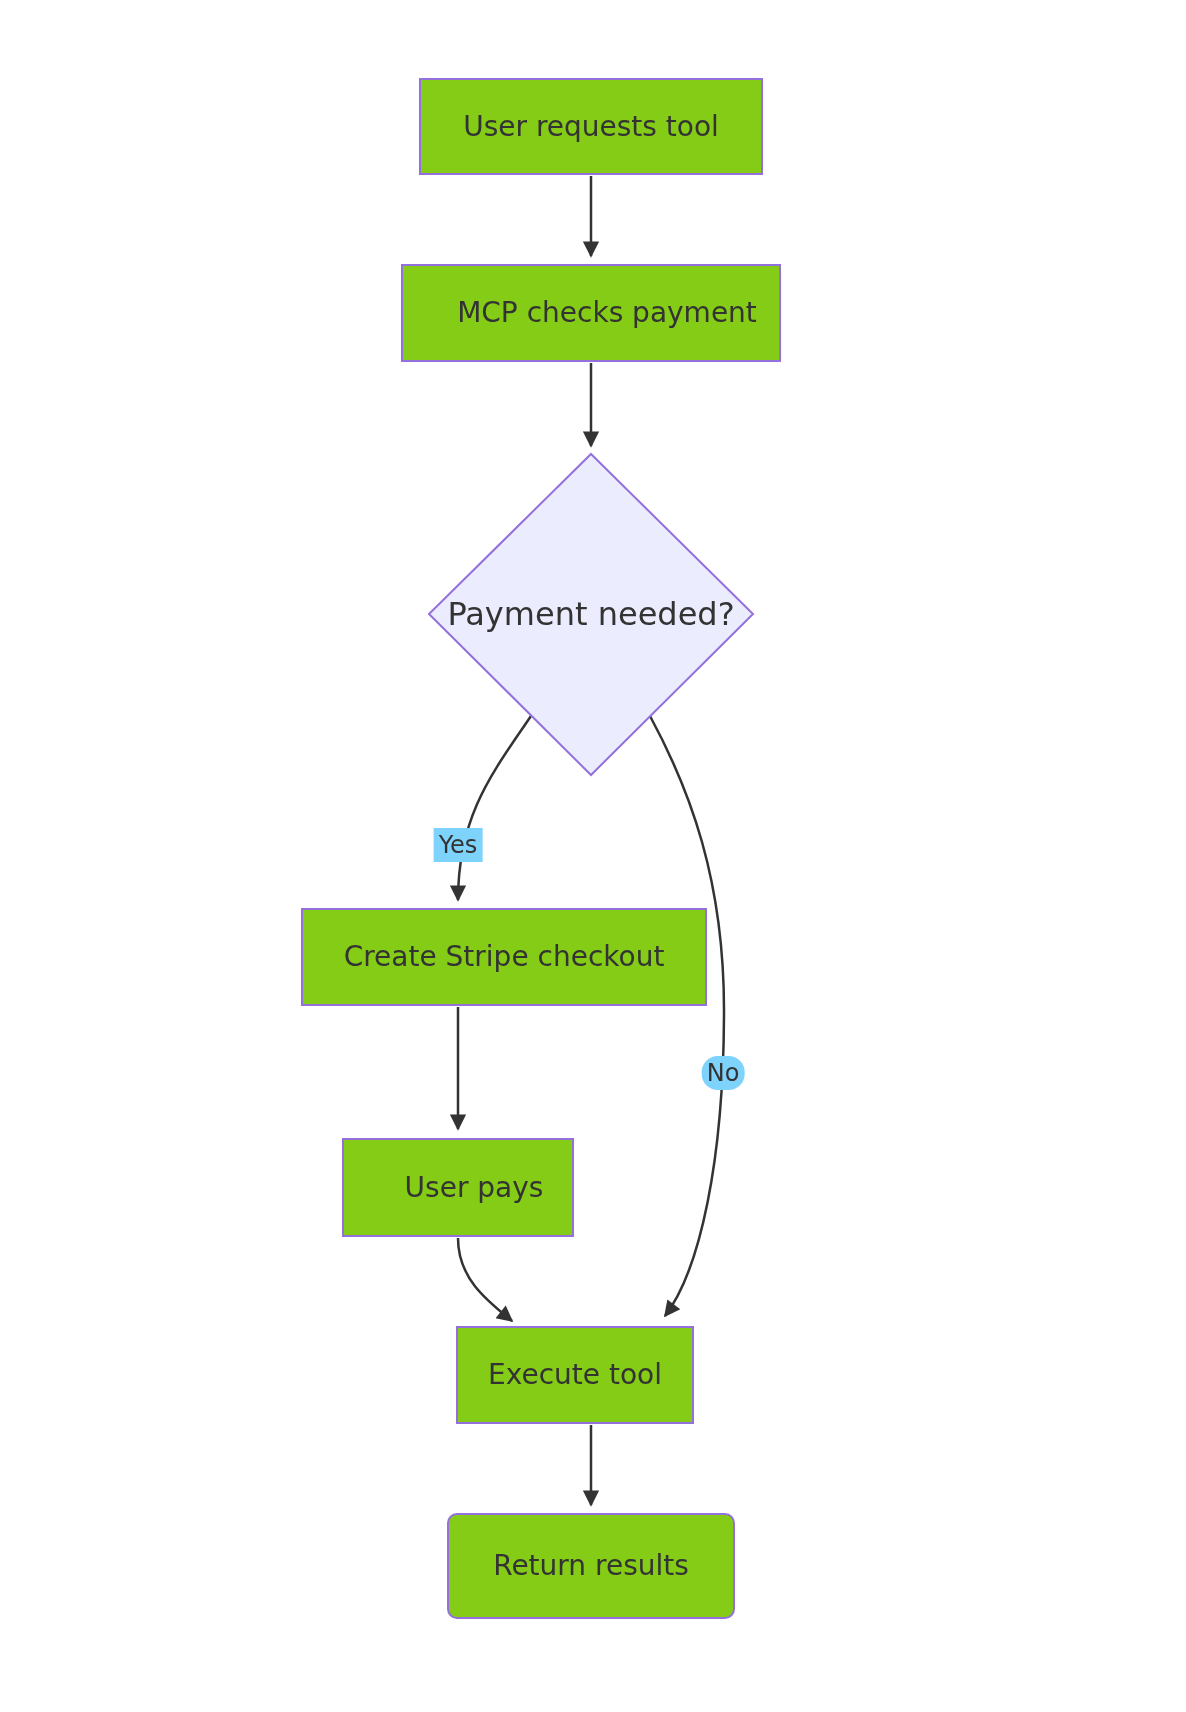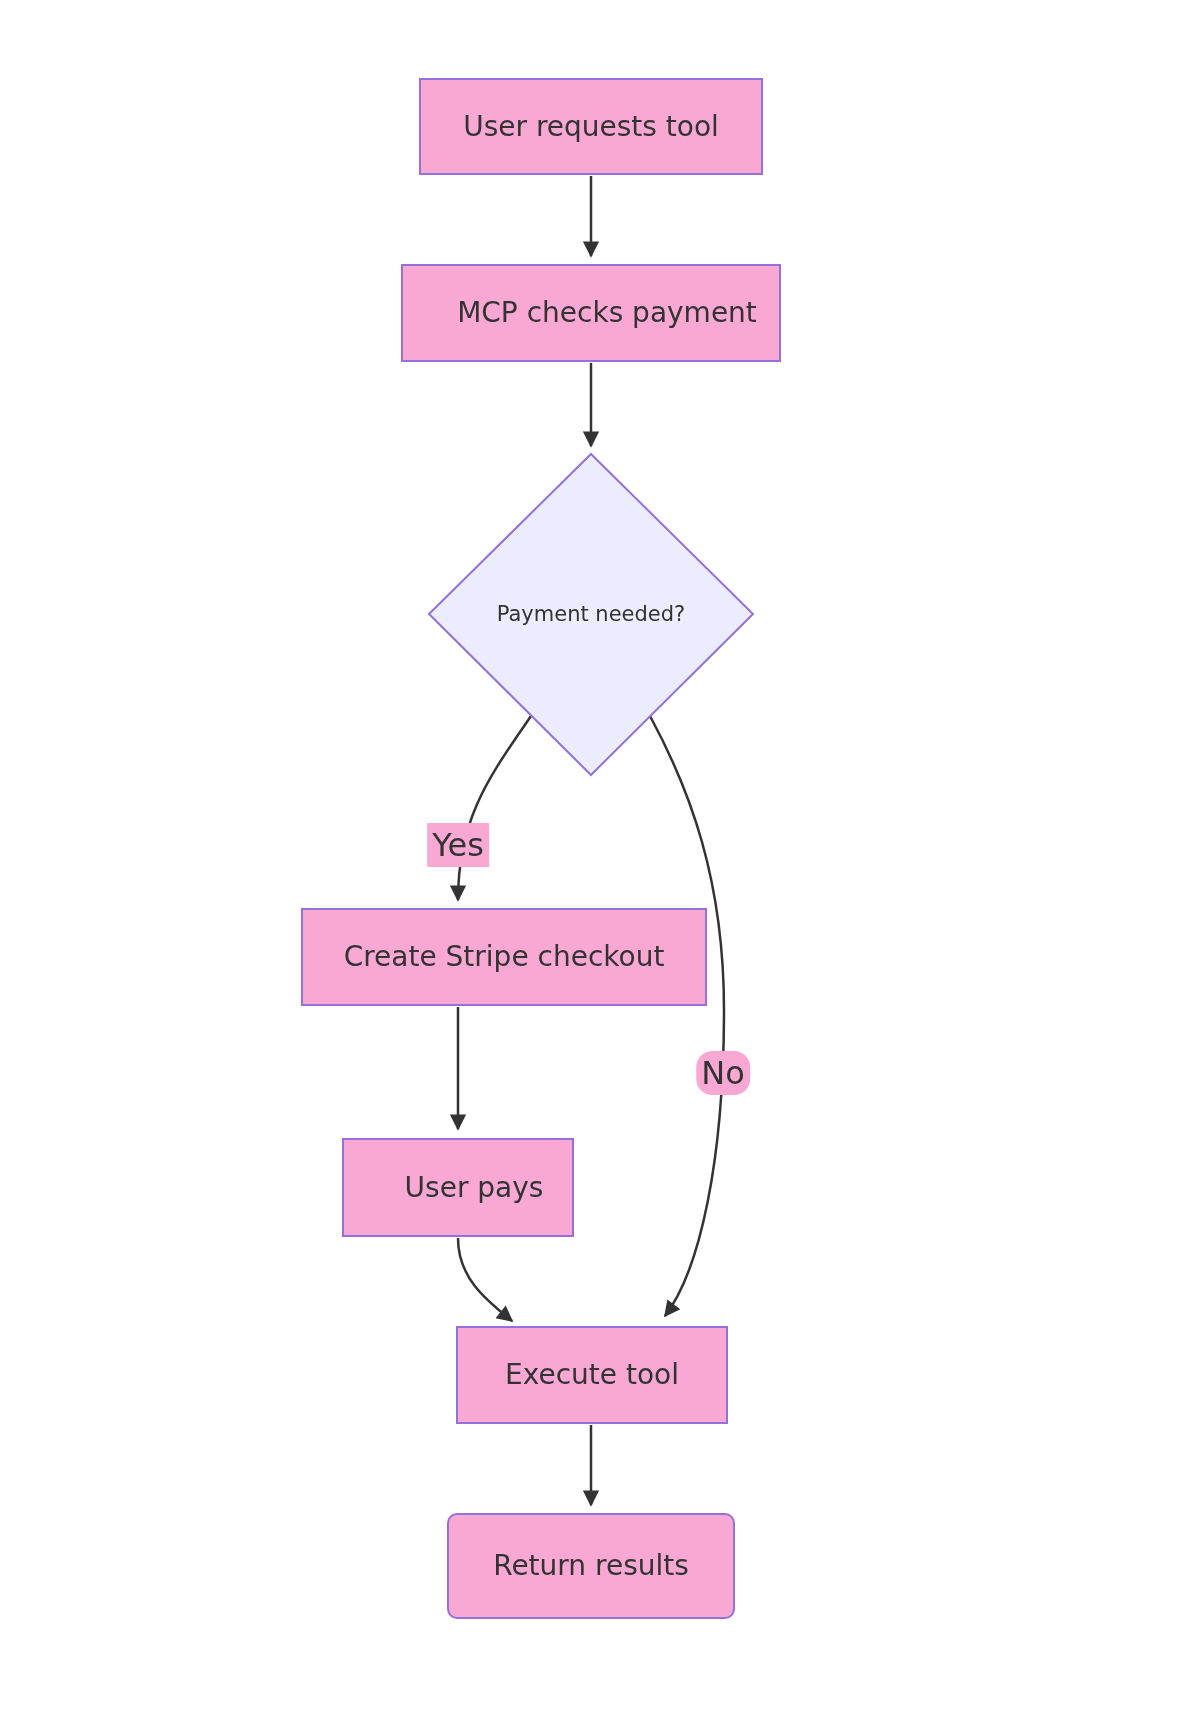--- a/index.html
+++ b/index.html
@@ -18,43 +18,43 @@
   svg.edge-layer {
     position: absolute;
     left: 0;
     top: 0;
     width: 1186px;
     height: 1712px;
   }
   .node {
     position: absolute;
     box-sizing: border-box;
-    background: #f9a8d4;
+    background: #84cc16;
     border: 2px solid #9370DB;
     color: #333333;
     font-size: 28px;
     display: flex;
     align-items: center;
     justify-content: center;
     text-align: right;
     line-height: 1.2;
   }
   .diamond-label {
     position: absolute;
     color: #333333;
-    font-size: 21px;
+    font-size: 32px;
     transform: translate(-50%, -50%);
     white-space: nowrap;
   }
   .edge-label {
     position: absolute;
     transform: translate(-50%, -50%);
-    background: #f9a8d4;
+    background: #7dd3fc;
     color: #333333;
-    font-size: 32px;
+    font-size: 24px;
     padding: 3px 5px;
     white-space: nowrap;
   }
 </style>
 </head>
 <body>
 
 <div class="canvas">
 
   <svg class="edge-layer" viewBox="0 0 1186 1712" xmlns="http://www.w3.org/2000/svg">
@@ -92,21 +92,21 @@
   <div class="diamond-label" style="left:591px; top:614px;">Payment needed?</div>
 
   <div class="node" style="left:255px; top:908px; width:406px; height:98px;margin-left:46px;">
     <span>Create Stripe checkout</span>
   </div>
 
   <div class="node" style="left:342px; top:1138px; width:232px; height:99px;padding-left:32px;">
     <span>User pays</span>
   </div>
 
-  <div class="node" style="left:456px; top:1326px; width:272px; height:98px;">
+  <div class="node" style="left:456px; top:1326px; width:238px; height:98px;">
     <span>Execute tool</span>
   </div>
 
   <div class="node" style="left:447px; top:1513px; width:288px; height:106px;border-radius:10px;">
     <span>Return results</span>
   </div>
 
   <div class="edge-label" style="left:458px; top:845px;">Yes</div>
 
   <div class="edge-label" style="left:723px; top:1073px;border-radius:16px;">No</div>

